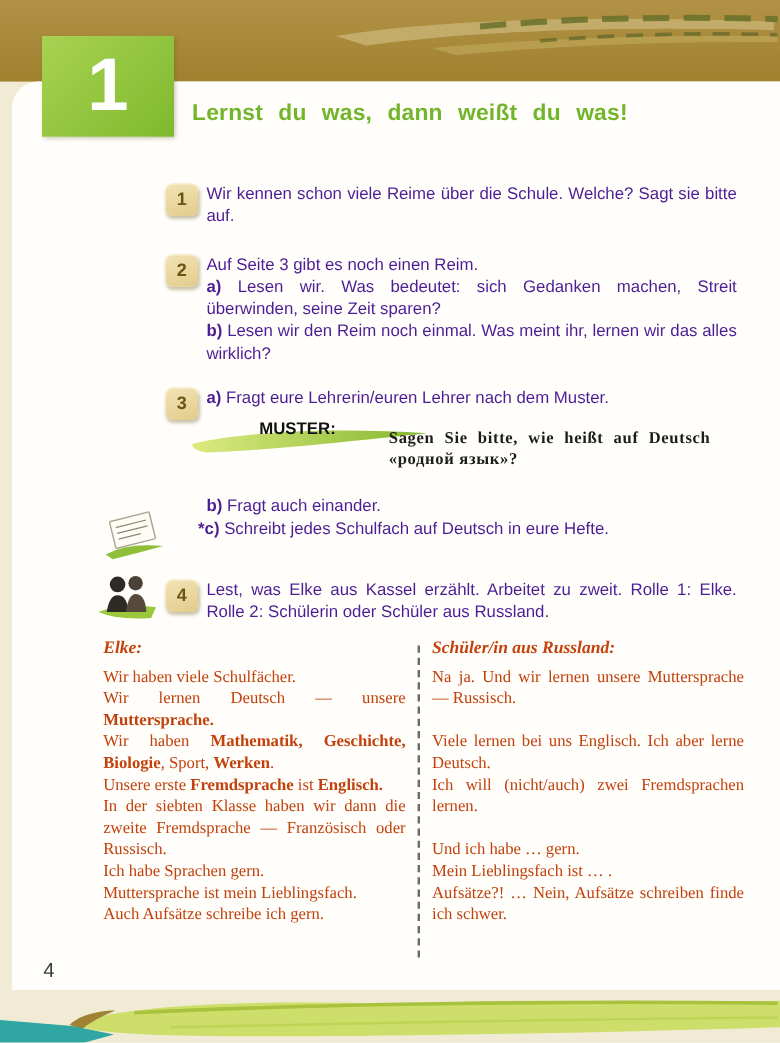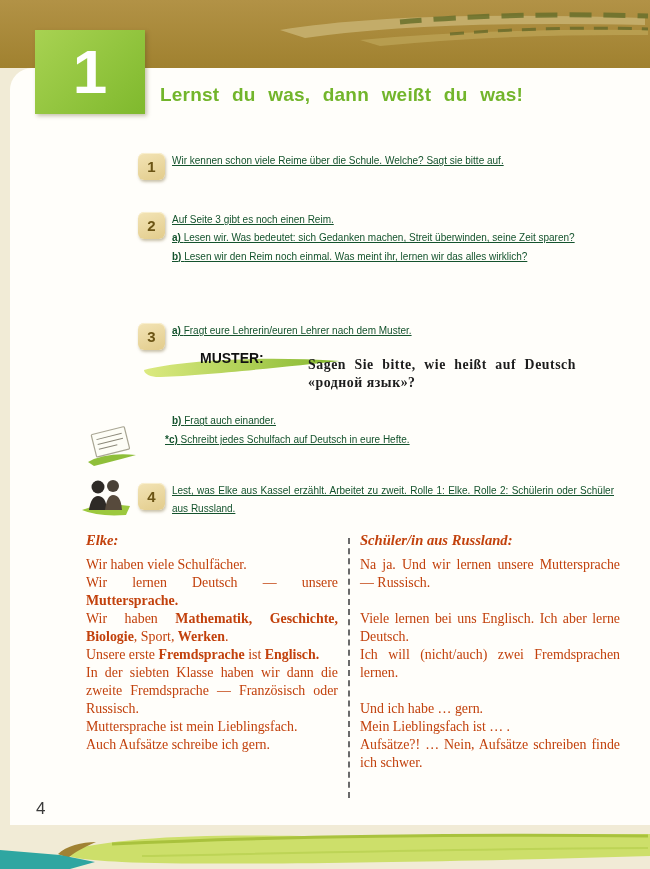--- a/index.html
+++ b/index.html
@@ -33,24 +33,24 @@
     word-spacing:.38em; letter-spacing:.01em; white-space:nowrap;
   }
   .ex { position:absolute; left:138px; width:476px; padding-left:34px; z-index:5; }
   .badge {
     position:absolute; left:0; top:1px; width:27px; height:27px;
     background:linear-gradient(160deg,#f3e4b6,#e2cc8c);
     border-radius:6px; display:flex; align-items:center; justify-content:center;
     font-weight:bold; font-size:15px; color:#6b5414;
     box-shadow:1px 2px 3px rgba(100,80,20,.35), inset 0 1px 0 #f9efcf;
   }
-  .ex p { font-size:10px; line-height:18.4px; color:#14532d; text-align:justify;text-decoration:underline; }
+  .ex p { font-size:14px; line-height:18.4px; color:#4c1d95; text-align:justify; }
   .ex1 { top:152px; } .ex2 { top:211px; } .ex3 { top:322px; } .ex4 { top:482px; }
   .c-line { margin-left:-7px; }
-  .muster { position:relative; margin:9px 0 7px 28px; height:56px; }
+  .muster { position:relative; margin:9px 0 7px 44px; height:56px; }
   .muster-brush { position:absolute; left:-58px; top:5px; width:200px; height:26px; z-index:0; }
   .muster-label { position:relative; z-index:1; font-weight:bold; font-size:14px; color:#111; }
   .muster-text {
     position:absolute; left:108px; top:7px; width:268px; z-index:1;
     font-family:"Liberation Serif","DejaVu Serif",serif;
     font-size:13.8px; line-height:17.5px; letter-spacing:.04em; color:#1c1c1c;
     text-align:justify;
     font-weight:bold;
   }
   .icon-abs { position:absolute; z-index:5; }
@@ -144,20 +144,21 @@
   <path d="M25 34 Q27 19 33 19 Q41 19 42 34 Z" fill="#574a3c"></path>
 </svg>
 
 <div class="dialogue-col col-left">
   <p class="hdr">Elke:</p>
   <p><span>Wir haben viele Schulfächer.</span></p>
   <p><span>Wir lernen Deutsch — unsere </span><span style="font-weight: bold;">Muttersprache.</span></p>
   <p><span>Wir haben </span><span style="font-weight: bold;">Mathematik, Geschichte, Biologie</span><span>, Sport, </span><span style="font-weight: bold;">Werken</span><span>.</span></p>
   <p><span>Unsere erste </span><span style="font-weight: bold;">Fremdsprache</span><span> ist </span><span style="font-weight: bold;">Englisch.</span></p>
   <p><span>In der siebten Klasse haben wir dann die zweite Fremdsprache — Französisch oder Russisch.</span></p>
+  <p><span>Ich habe Sprachen gern.</span></p>
   <p><span>Muttersprache ist mein Lieblingsfach.</span></p>
   <p><span>Auch Aufsätze schreibe ich gern.</span></p>
 </div>
 
 <div class="divider"></div>
 
 <div class="dialogue-col col-right">
   <p class="hdr">Schüler/in aus Russland:</p>
   <p>Na ja. Und wir lernen unsere Muttersprache — Russisch.</p>
   <p></p>

